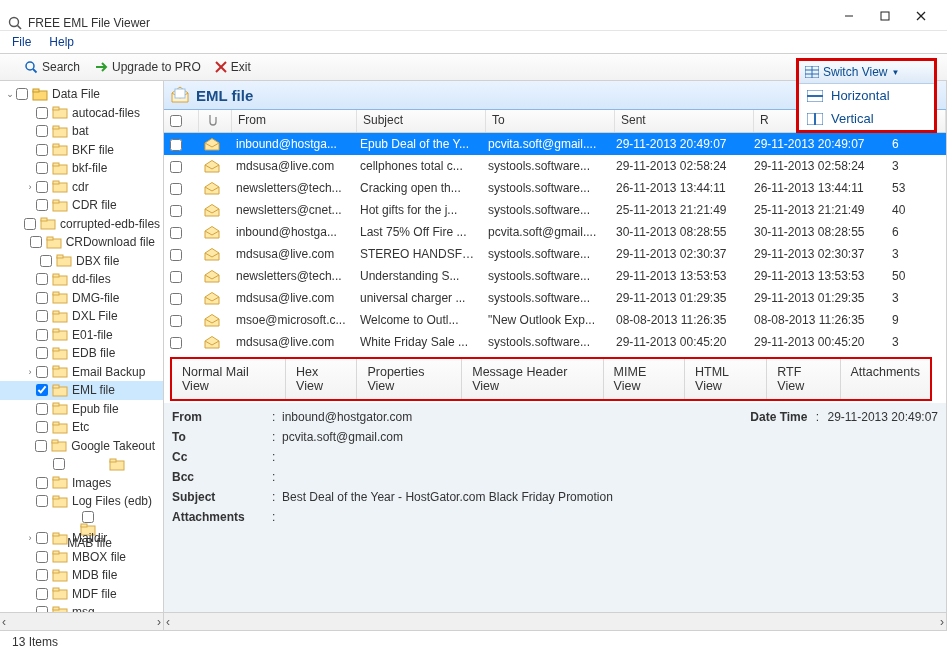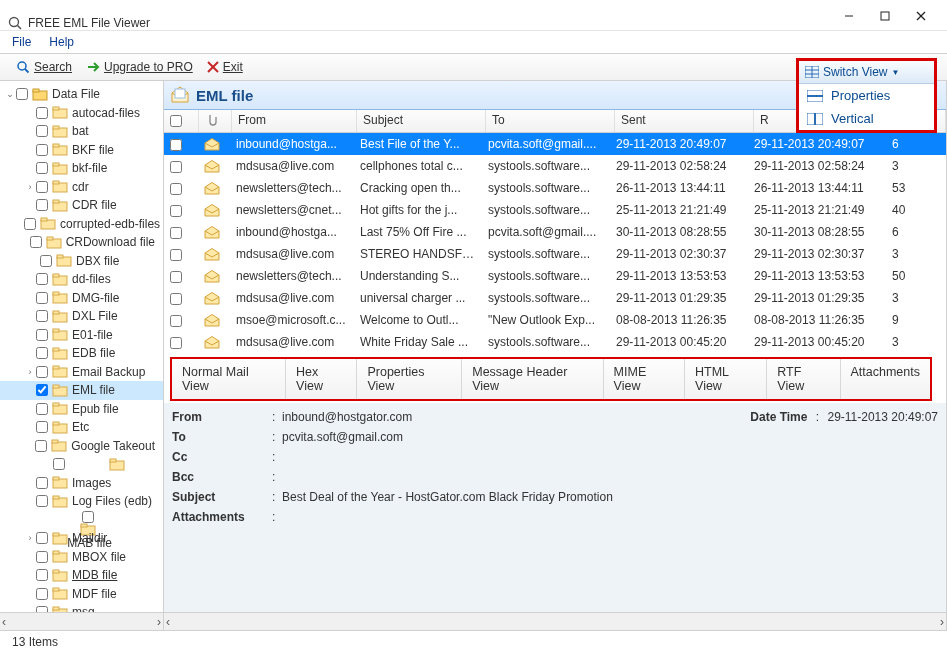--- a/index.html
+++ b/index.html
@@ -44,25 +44,24 @@
   gap: 18px;
   padding: 0 12px;
   color: #0a3d91;
 }
 .menubar span { cursor: default; }
 .toolbar {
   height: 26px;
   display: flex;
   align-items: center;
   gap: 14px;
-  padding: 0 16px;
+  padding: 0 24px;
   border-top: 1px solid #d0d0d0;
   border-bottom: 1px solid #d0d0d0;
   background: linear-gradient(#fdfdfd,#f2f2f2);
-  text-decoration: underline;
 }
 .tbitem {
   display: flex;
   align-items: center;
   gap: 4px;
   font-size: 12px;
   color: #333;
 }
 .main {
   display: flex;
@@ -594,21 +593,21 @@
               <span class="tw"></span>
               <input type="checkbox" class="cb" style="">
               <span class="fld">
                 <svg width="16" height="13">
                   <rect x="1" y="3" width="14" height="9" fill="#ffe7a3" stroke="#d6a94a"></rect>
                   <rect x="1" y="1" width="6" height="3" fill="#ffe7a3" stroke="#d6a94a"></rect>
                 </svg>
               </span>
               <span>MBOX file</span>
             </div>
-            <div class="tree-row" style="padding-left: 24px; text-decoration: underline;">
+            <div class="tree-row" style="padding-left: 24px;">
               <span class="tw"></span>
               <input type="checkbox" class="cb" style="">
               <span class="fld">
                 <svg width="16" height="13">
                   <rect x="1" y="3" width="14" height="9" fill="#ffe7a3" stroke="#d6a94a"></rect>
                   <rect x="1" y="1" width="6" height="3" fill="#ffe7a3" stroke="#d6a94a"></rect>
                 </svg>
               </span>
               <span>MDB file</span>
             </div>
@@ -673,21 +672,21 @@
     <div class="msglist" id="msglist">
         <div class="msgrow sel">
           <div class="col-cb"><input type="checkbox" class="cb" style=""></div>
           <div class="col-att">
             <svg width="16" height="13" viewBox="0 0 16 13">
               <path d="M1 5 L8 0.5 L15 5 L15 12 L1 12 Z" fill="#ffe9a8" stroke="#d6a23a"></path>
               <path d="M1 5 L8 9 L15 5" fill="none" stroke="#d6a23a"></path>
             </svg>
           </div>
           <div class="col-from">inbound@hostga...</div>
-          <div class="col-subj">Best File of the Y...</div>
+          <div class="col-subj">Epub Deal of the Y...</div>
           <div class="col-to">pcvita.soft@gmail....</div>
           <div class="col-sent">29-11-2013 20:49:07</div>
           <div class="col-recv">29-11-2013 20:49:07</div>
           <div class="col-size">6</div>
         </div>
         <div class="msgrow">
           <div class="col-cb"><input type="checkbox" class="cb" style=""></div>
           <div class="col-att">
             <svg width="16" height="13" viewBox="0 0 16 13">
               <path d="M1 5 L8 0.5 L15 5 L15 12 L1 12 Z" fill="#ffe9a8" stroke="#d6a23a"></path>
@@ -890,21 +889,21 @@
         <line x1="7" y1="0" x2="7" y2="12" stroke="#2a6db4"></line>
       </svg>
     <span>Switch View</span>
     <span class="arrow-down">▼</span>
   </div>
   <div class="switch-opt">
     <svg width="16" height="12">
         <rect x="0" y="0" width="16" height="12" fill="#fff" stroke="#2a6db4"></rect>
         <line x1="0" y1="6" x2="16" y2="6" stroke="#2a6db4" stroke-width="2"></line>
       </svg>
-    <span>Properties</span>
+    <span>Horizontal</span>
   </div>
   <div class="switch-opt">
     <svg width="16" height="12">
         <rect x="0" y="0" width="16" height="12" fill="#fff" stroke="#2a6db4"></rect>
         <line x1="8" y1="0" x2="8" y2="12" stroke="#2a6db4" stroke-width="2"></line>
       </svg>
     <span>Vertical</span>
   </div>
 </div>
 

